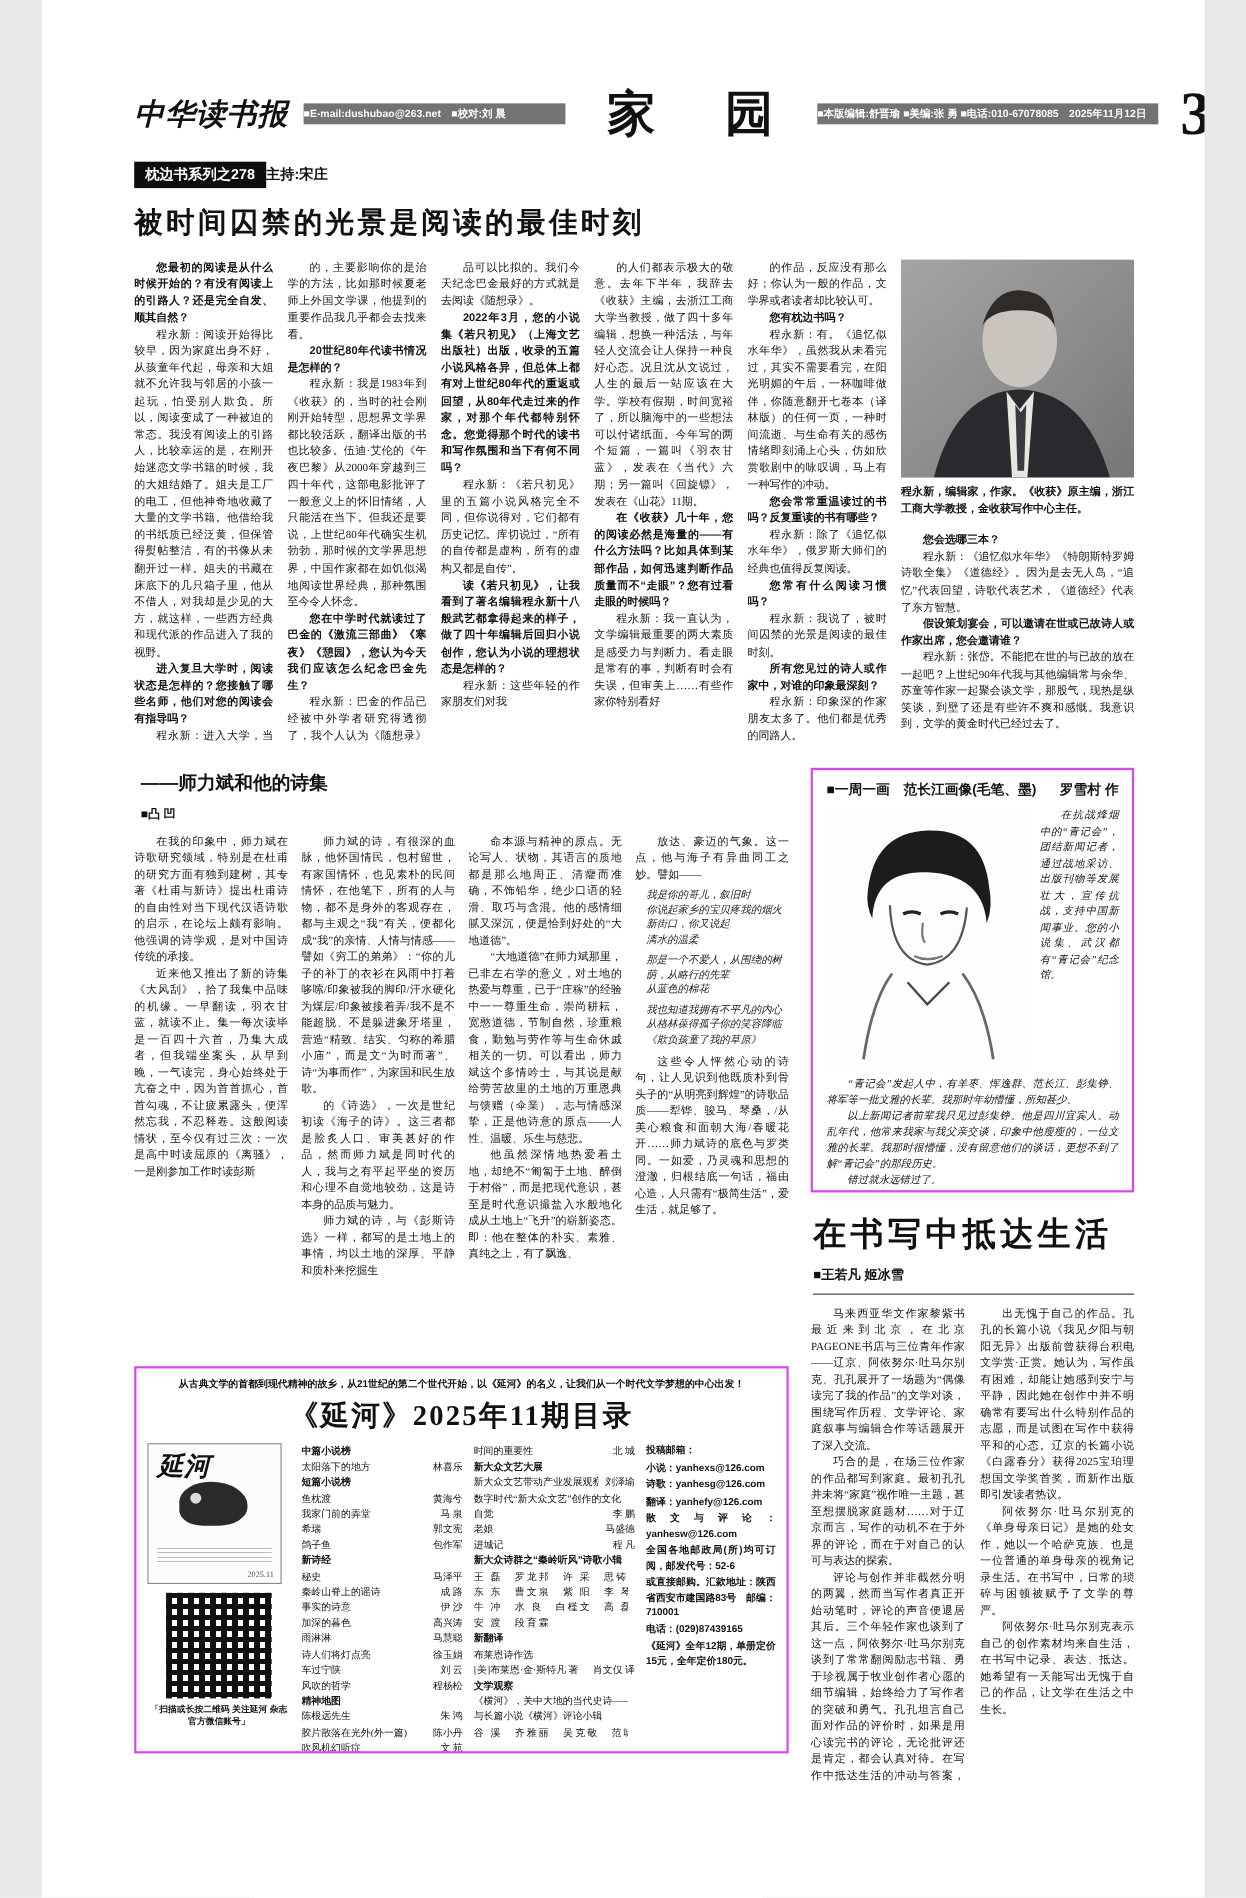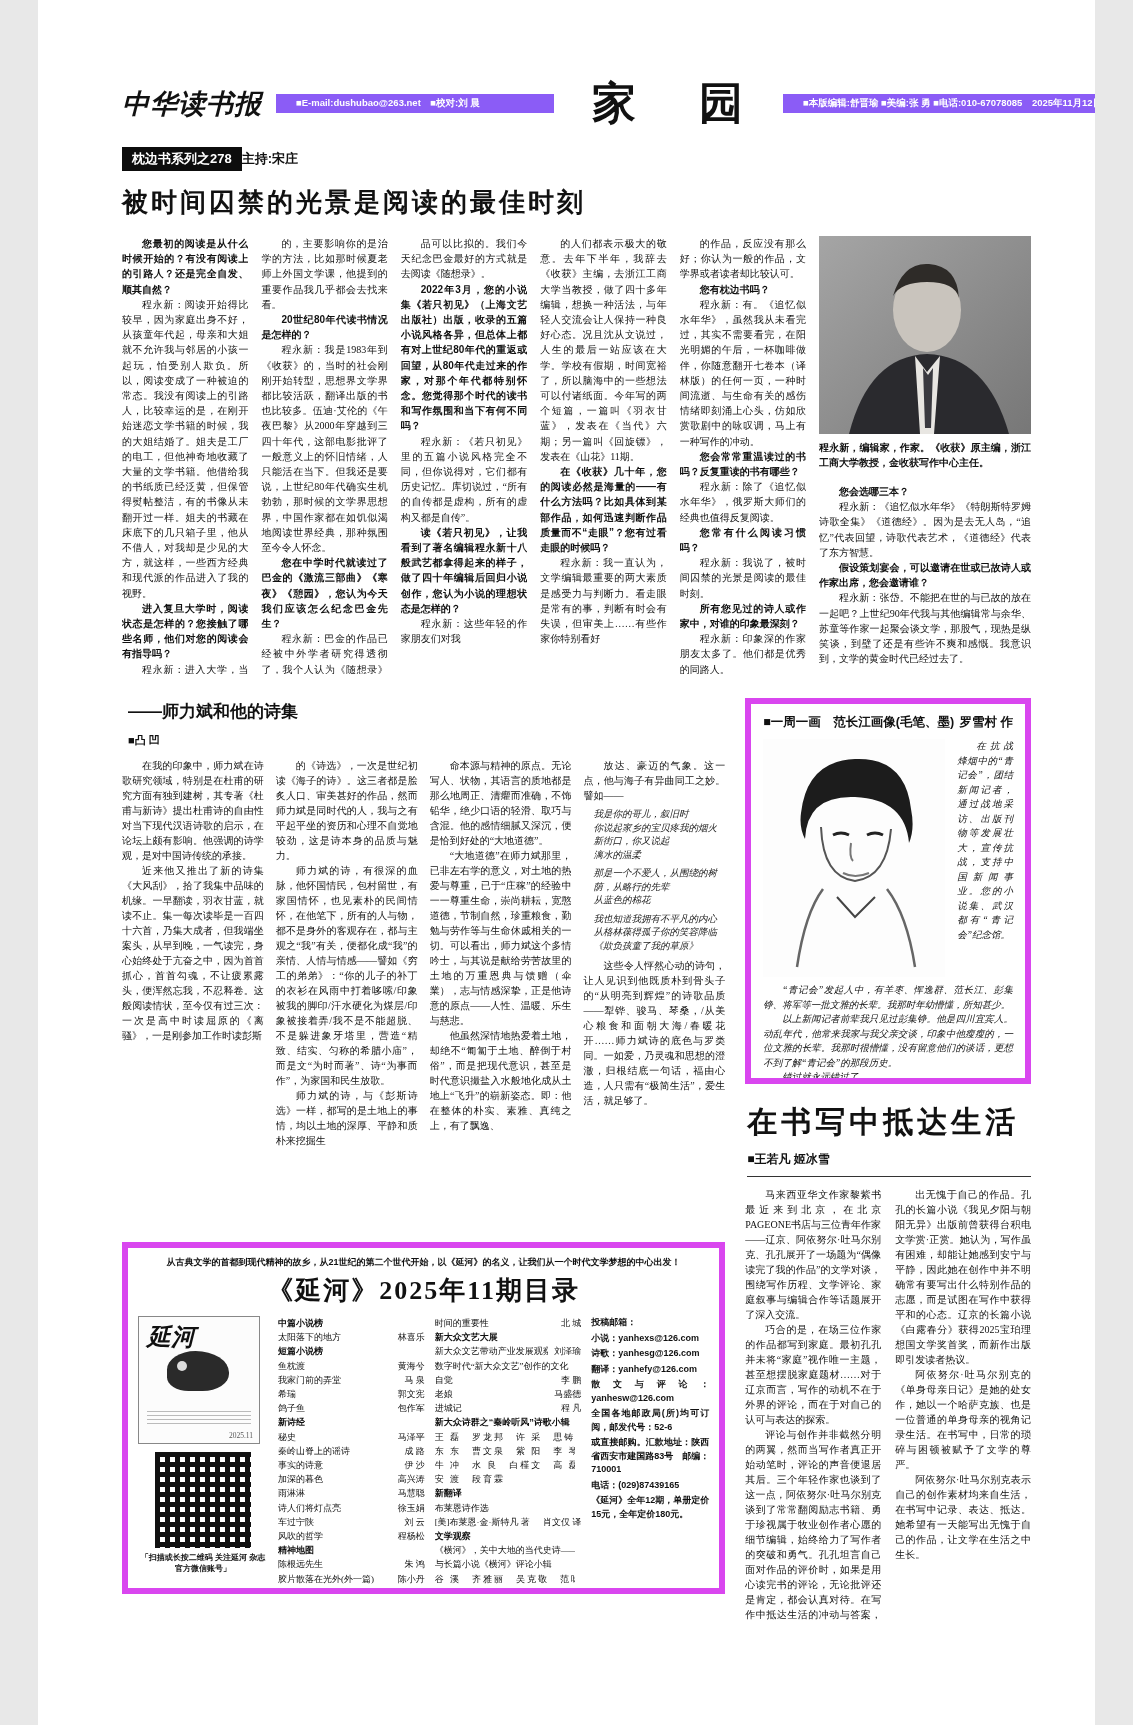--- a/index.html
+++ b/index.html
@@ -1,22 +1,22 @@
 <!DOCTYPE html>
 <html><head>
 <meta charset="utf-8">
 <style>
   html,body{margin:0;padding:0;background:#e8e8e8;}
   .page{position:relative;width:1057px;height:1725px;background:#fff;margin:0 auto;
         font-family:"Liberation Serif",serif;color:#111;overflow:hidden;box-sizing:border-box;
         padding:74px 64px 30px 84px;}
   .hdr{display:flex;align-items:center;gap:14px;}
   .logo{font-size:27px;font-weight:bold;font-style:italic;white-space:nowrap;letter-spacing:1px;}
-  .gbar{background:#8b5cf6;color:#fff;font-family:"Liberation Sans",sans-serif;font-size:9.5px;
-        font-weight:bold;padding:3px 20px;white-space:nowrap;}
+  .gbar{background:#737373;color:#fff;font-family:"Liberation Sans",sans-serif;font-size:9.5px;
+        font-weight:bold;padding:3px 0;white-space:nowrap;}
   .gbar.left{flex:0 0 auto;width:238px;}
   .gbar.right{flex:0 0 auto;width:310px;}
   .sect-title{font-size:44px;letter-spacing:26px;font-weight:bold;white-space:nowrap;margin-left:24px;}
   .pageno{font-size:56px;font-weight:bold;margin-left:6px;line-height:1;}
   .kicker{display:flex;align-items:center;margin-top:14px;}
   .kicker-box{background:#0d0d0d;color:#fff;font-family:"Liberation Sans",sans-serif;
         font-size:13px;font-weight:bold;padding:3px 10px;}
   .kicker-host{font-family:"Liberation Sans",sans-serif;font-size:13px;font-weight:bold;}
   .headline1{font-family:"Liberation Sans",sans-serif;font-size:26px;font-weight:bold;
         letter-spacing:3px;margin:14px 0 16px 0;}
@@ -31,21 +31,21 @@
   .lower{display:flex;gap:20px;margin-top:24px;}
   .lcol{flex:0 0 560px;}
   .rcol{flex:1 1 auto;min-width:0;}
   .p-head{font-family:"Liberation Sans",sans-serif;font-size:31px;font-weight:bold;letter-spacing:2px;margin:2px 0 0 6px;}
   .p-sub{font-family:"Liberation Sans",sans-serif;font-size:17px;font-weight:bold;margin:2px 0 10px 6px;}
   .p-byline{font-family:"Liberation Sans",sans-serif;font-size:11px;font-weight:bold;margin:0 0 10px 6px;}
   .p-row{display:flex;gap:12px;}
   .pcol{flex:1 1 0;height:468px;overflow:hidden;font-size:10px;line-height:15px;}
   .poem{font-style:italic;font-size:9.5px;line-height:13.5px;color:#222;text-indent:0;
         margin:5px 0 5px 10px;white-space:pre-line;text-align:left;}
-  .box{border:6px solid #d946ef;box-sizing:border-box;background:#fff;}
+  .box{border:2px solid #d946ef;box-sizing:border-box;background:#fff;}
   .wk-box{padding:10px 12px;height:386px;overflow:hidden;}
   .wk-hd{display:flex;justify-content:space-between;font-family:"Liberation Sans",sans-serif;
         font-size:12.5px;font-weight:bold;margin-bottom:8px;}
   .wk-body{display:flex;gap:12px;}
   .wk-art{flex:0 0 182px;height:238px;background:#fdfdfd;}
   .wk-text{flex:1;font-size:9.5px;line-height:14.5px;font-style:italic;}
   .wk-below{font-size:9.5px;line-height:14.5px;font-style:italic;margin-top:6px;}
   .w-head{font-family:"Liberation Sans",sans-serif;font-size:30px;font-weight:bold;
         letter-spacing:4px;margin:18px 0 8px 2px;}
   .w-byline{font-family:"Liberation Sans",sans-serif;font-size:12px;font-weight:bold;
@@ -176,22 +176,22 @@
       <div class="p-sub">——师力斌和他的诗集</div>
       <div class="p-byline">■凸 凹</div>
       <div class="p-row">
         <div class="pcol">
 
         <p class="para p">在我的印象中，师力斌在诗歌研究领域，特别是在杜甫的研究方面有独到建树，其专著《杜甫与新诗》提出杜甫诗的自由性对当下现代汉语诗歌的启示，在论坛上颇有影响。他强调的诗学观，是对中国诗传统的承接。</p>
             <p class="para p">近来他又推出了新的诗集《大风刮》，拾了我集中品味的机缘。一早翻读，羽衣甘蓝，就读不止。集一每次读毕是一百四十六首，乃集大成者，但我端坐案头，从早到晚，一气读完，身心始终处于亢奋之中，因为首首抓心，首首勾魂，不让疲累露头，便浑然忘我，不忍释卷。这般阅读情状，至今仅有过三次：一次是高中时读屈原的《离骚》，一是刚参加工作时读彭斯</p>
           </div>
         <div class="pcol">
 
-        <p class="para p">的《诗选》，一次是世纪初读《海子的诗》。这三者都是脍炙人口、审美甚好的作品，然而师力斌是同时代的人，我与之有平起平坐的资历和心理不自觉地较劲，这是诗本身的品质与魅力。</p>
-            <p class="para p">师力斌的诗，有很深的血脉，他怀国情民，包村留世，有家国情怀，也见素朴的民间情怀，在他笔下，所有的人与物，都不是身外的客观存在，都与主观之“我”有关，便都化成“我”的亲情、人情与情感——譬如《穷工的弟弟》：“你的儿子的补丁的衣衫在风雨中打着哆嗦/印象被我的脚印/汗水硬化为煤层/印象被接着弄/我不是不能超脱、不是躲进象牙塔里，营造“精致、结实、匀称的希腊小庙”，而是文“为时而著”、诗“为事而作”，为家国和民生放歌。</p>
+        <p class="para p">师力斌的诗，有很深的血脉，他怀国情民，包村留世，有家国情怀，也见素朴的民间情怀，在他笔下，所有的人与物，都不是身外的客观存在，都与主观之“我”有关，便都化成“我”的亲情、人情与情感——譬如《穷工的弟弟》：“你的儿子的补丁的衣衫在风雨中打着哆嗦/印象被我的脚印/汗水硬化为煤层/印象被接着弄/我不是不能超脱、不是躲进象牙塔里，营造“精致、结实、匀称的希腊小庙”，而是文“为时而著”、诗“为事而作”，为家国和民生放歌。</p>
+            <p class="para p">的《诗选》，一次是世纪初读《海子的诗》。这三者都是脍炙人口、审美甚好的作品，然而师力斌是同时代的人，我与之有平起平坐的资历和心理不自觉地较劲，这是诗本身的品质与魅力。</p>
             <p class="para p">师力斌的诗，与《彭斯诗选》一样，都写的是土地上的事情，均以土地的深厚、平静和质朴来挖掘生</p>
           </div>
         <div class="pcol">
 
         <p class="para p">命本源与精神的原点。无论写人、状物，其语言的质地都是那么地周正、清癯而准确，不饰铅华，绝少口语的轻滑、取巧与含混。他的感情细腻又深沉，便是恰到好处的“大地道德”。</p>
             <p class="para p">“大地道德”在师力斌那里，已非左右学的意义，对土地的热爱与尊重，已于“庄稼”的经验中一一尊重生命，崇尚耕耘，宽憨道德，节制自然，珍重粮食，勤勉与劳作等与生命休戚相关的一切。可以看出，师力斌这个多情吟士，与其说是献给劳苦故里的土地的万重恩典与馈赠（伞業），志与情感深挚，正是他诗意的原点——人性、温暖、乐生与慈悲。</p>
             <p class="para p">他虽然深情地热爱着土地，却绝不“匍匐于土地、醉倒于村俗”，而是把现代意识，甚至是时代意识撮盐入水般地化成从土地上“飞升”的崭新姿态。即：他在整体的朴实、素雅、真纯之上，有了飘逸、</p>
           </div>
         <div class="pcol">
 

